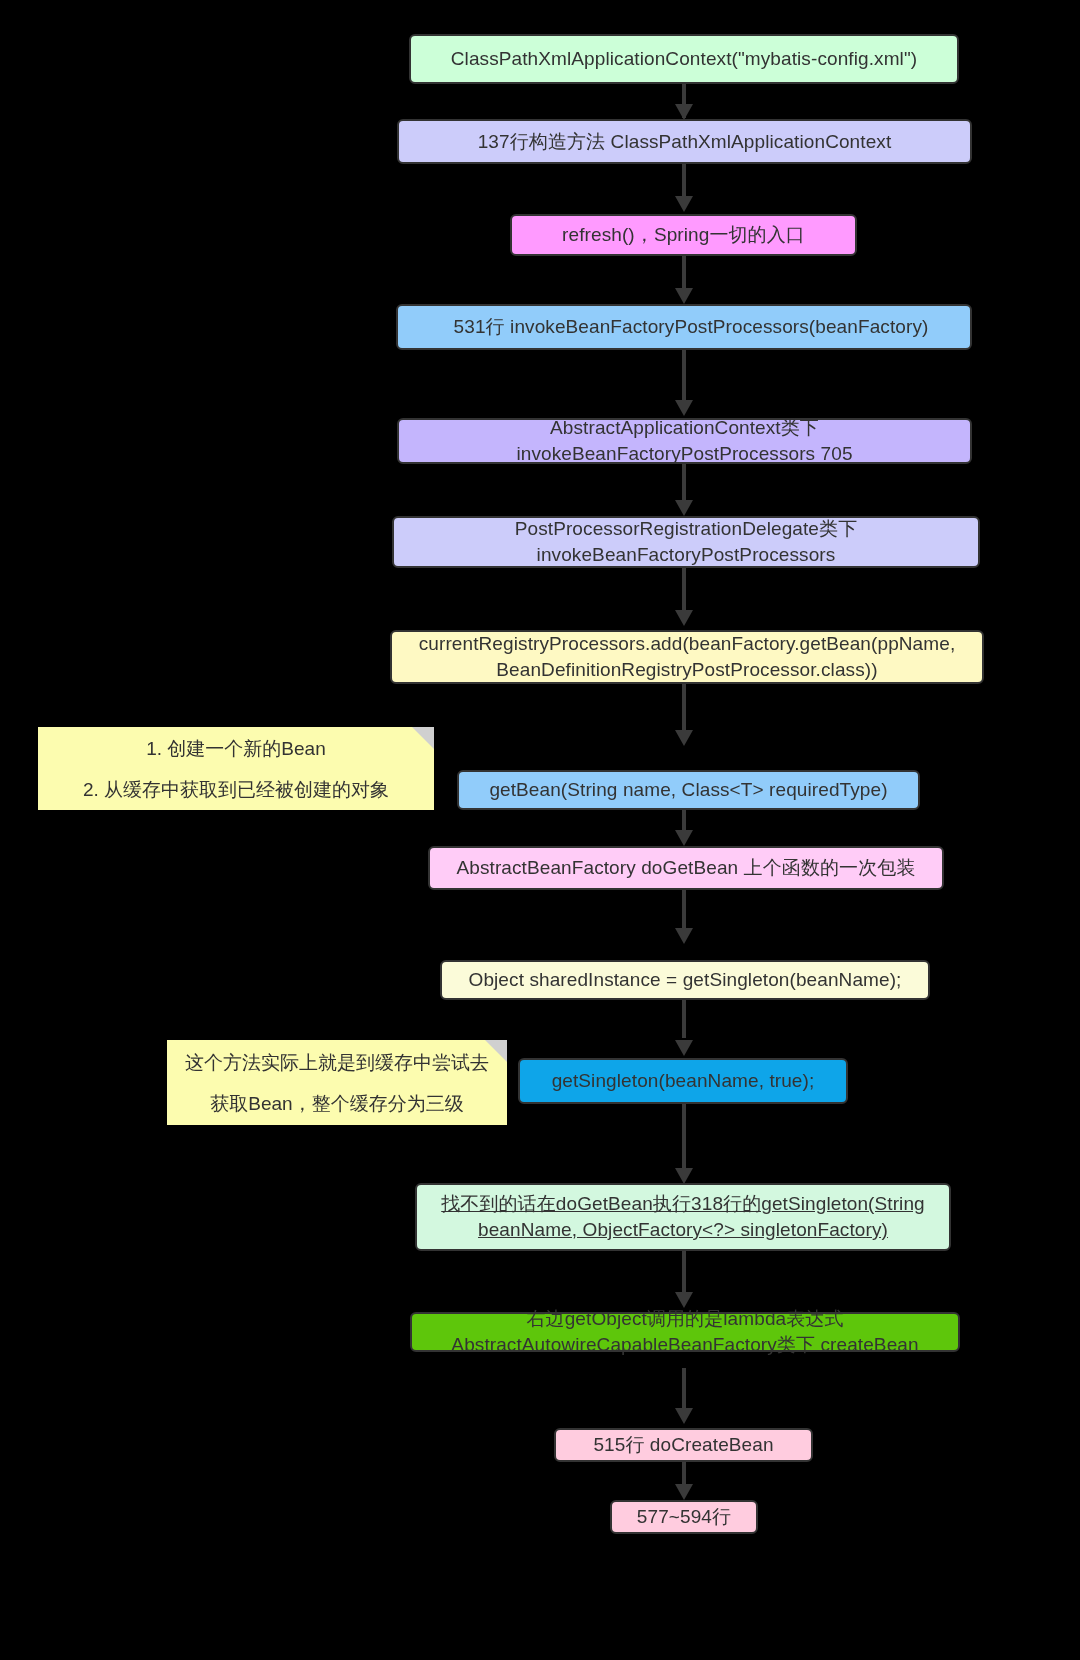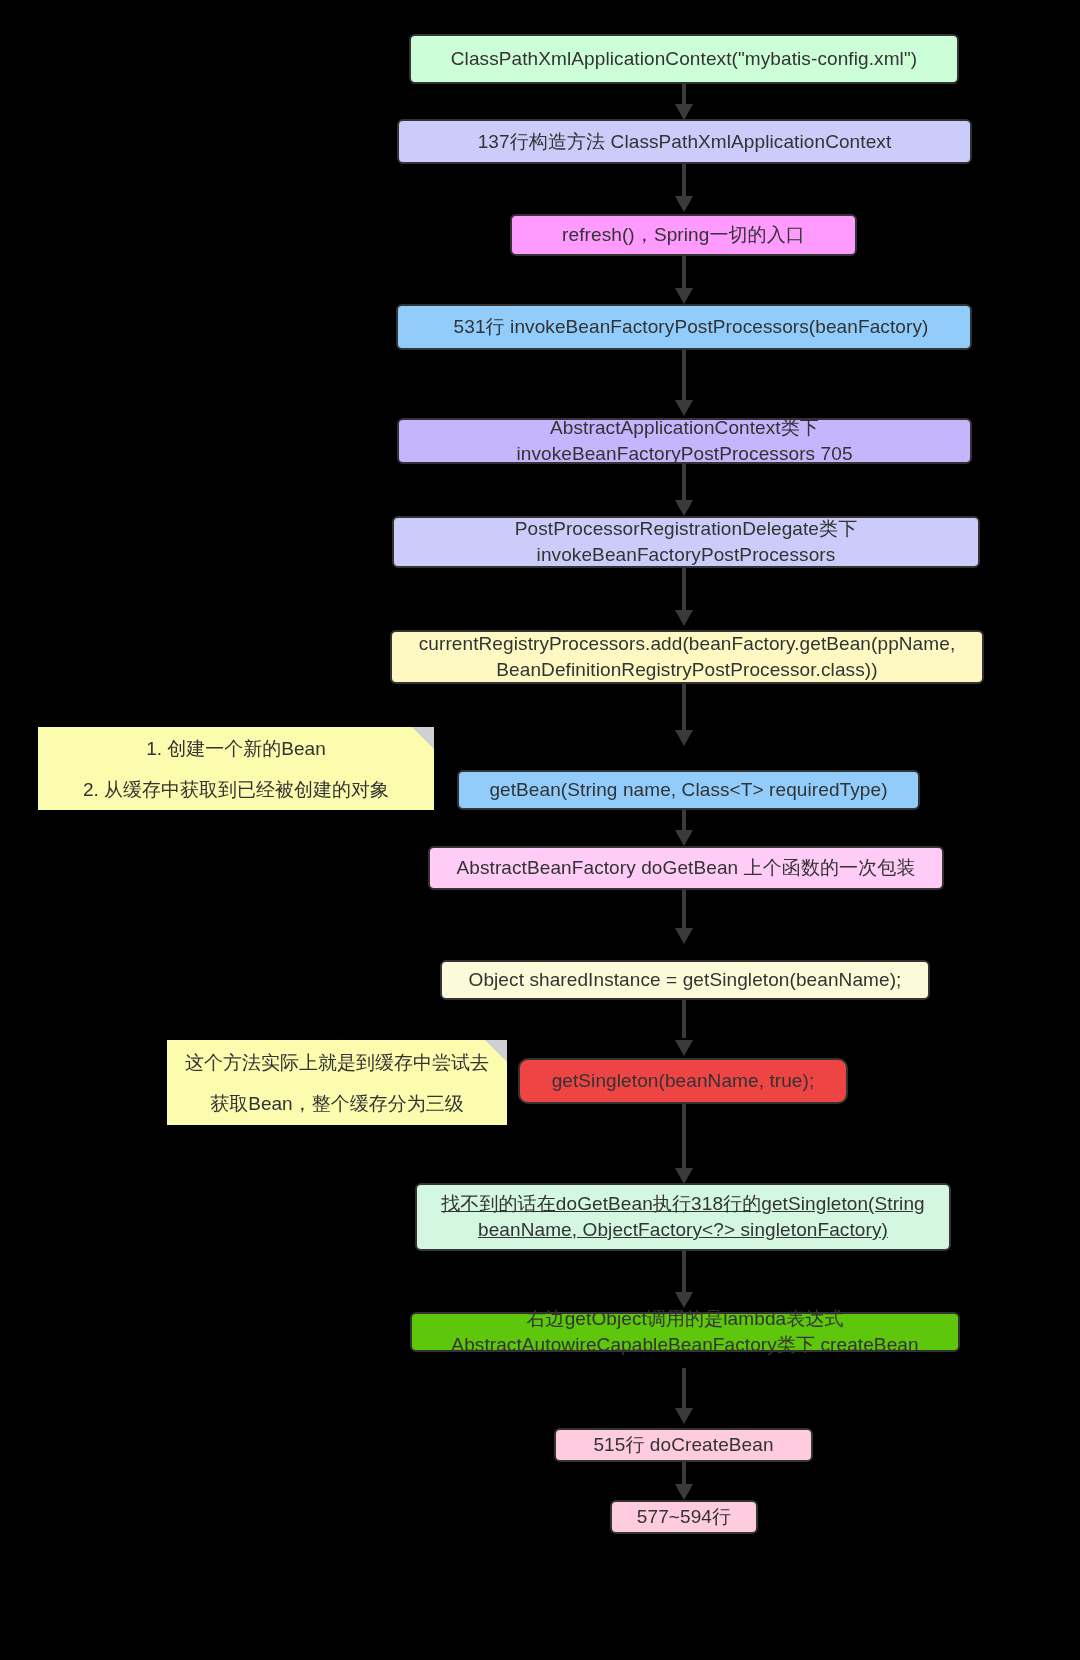--- a/index.html
+++ b/index.html
@@ -138,21 +138,21 @@
 
   <div class="node" style="left:390px; top:630px; width:594px; height:54px; background:#fef9c3;">currentRegistryProcessors.add(beanFactory.getBean(ppName,
 BeanDefinitionRegistryPostProcessor.class))</div>
 
   <div class="node" style="left:457px; top:750px; width:463px; height:40px; background:#91ccfa;margin-top:20px;">getBean(String name, Class&lt;T&gt; requiredType)</div>
 
   <div class="node" style="left:428px; top:846px; width:516px; height:44px; background:#ffccf7;">AbstractBeanFactory   doGetBean 上个函数的一次包装</div>
 
   <div class="node" style="left:440px; top:944px; width:490px; height:40px; background:#fbfbd9;margin-top:16px;">Object sharedInstance = getSingleton(beanName);</div>
 
-  <div class="node" style="left:518px; top:1058px; width:330px; height:46px; background:#ef4444;border-radius:10px;">getSingleton(beanName, true);</div>
+  <div class="node" style="left:518px; top:1058px; width:330px; height:46px; background:#0ea5e9;">getSingleton(beanName, true);</div>
 
   <div class="node" style="left:415px; top:1183px; width:536px; height:68px; background:#d3f8df;text-decoration:underline;">找不到的话在doGetBean执行318行的getSingleton(String
 beanName, ObjectFactory&lt;?&gt; singletonFactory)</div>
 
   <div class="node" style="left:410px; top:1312px; width:550px; height:40px; background:#5ec60b;">右边getObject调用的是lambda表达式
 AbstractAutowireCapableBeanFactory类下 createBean</div>
 
   <div class="node" style="left:554px; top:1428px; width:259px; height:34px; background:#ffccdf;">515行 doCreateBean</div>
 
   <div class="node" style="left:610px; top:1500px; width:148px; height:34px; background:#ffccdf;">577~594行</div>

